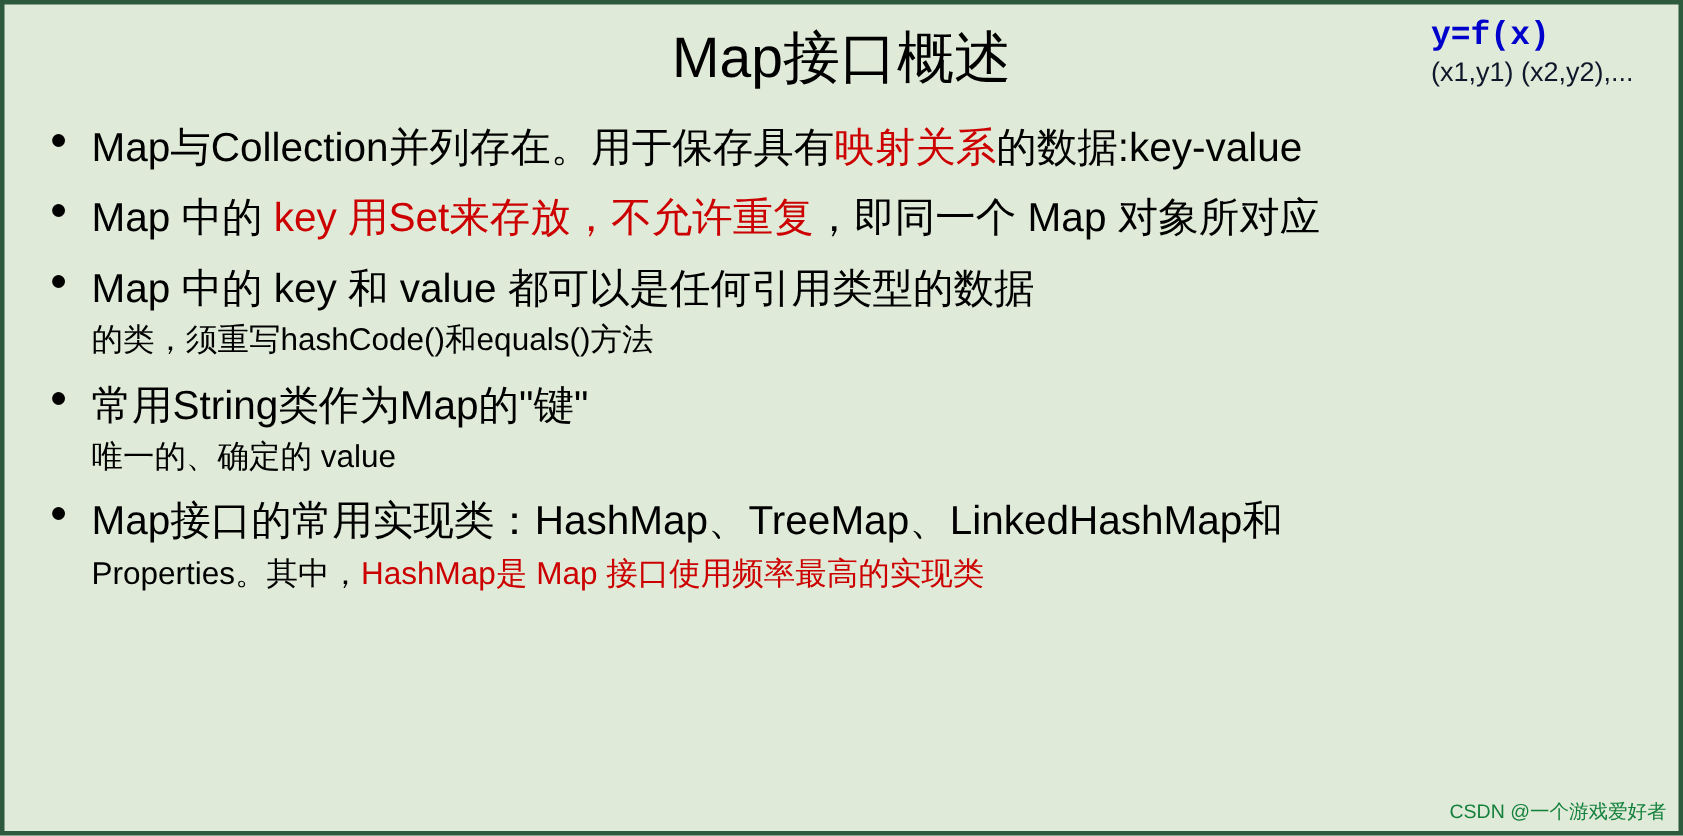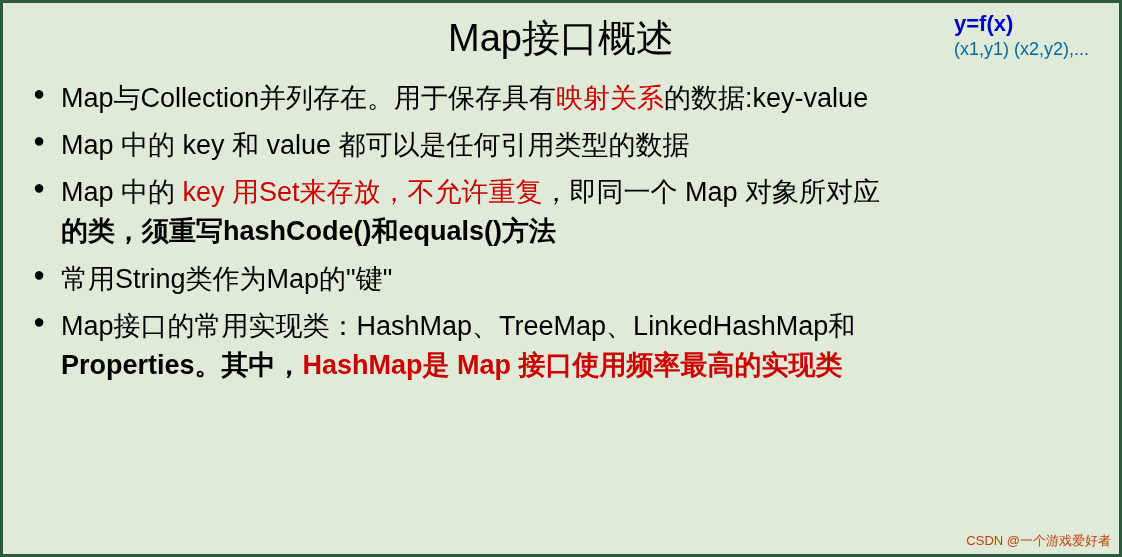--- a/index.html
+++ b/index.html
@@ -31,24 +31,25 @@
     .formula-block {
       position: absolute;
       right: 30px;
       top: 8px;
       text-align: left;
     }
     .formula-main {
       font-size: 22px;
       font-weight: bold;
       color: #0000cc;
+      font-family: Liberation Mono, monospace;
     }
     .formula-sub {
       font-size: 18px;
-      color: #0369a1;
+      color: #0f172a;
       margin-top: 2px;
     }
     .content {
       padding: 0 30px 0 26px;
     }
     .bullet-item {
       font-size: 27px;
       color: #000;
       line-height: 1.45;
       margin-bottom: 8px;
@@ -57,71 +58,73 @@
     }
     .bullet-item::before {
       content: "●";
       position: absolute;
       left: 4px;
       top: 0;
       font-size: 20px;
       color: #000;
     }
     .continuation {
-      font-size: 27px;
+      font-size: 21px;
       color: #000;
       line-height: 1.45;
       padding-left: 32px;
       margin-bottom: 8px;
       margin-top: -8px;
-      font-weight: bold;
     }
     .highlight-red {
       color: #cc0000;
     }
     .watermark {
       position: absolute;
       bottom: 4px;
       right: 8px;
       font-size: 13px;
-      color: #c2410c;
+      color: #15803d;
     }
   </style>
 </head>
 <body>
 
 <div class="header">
   <div class="title">Map接口概述</div>
   <div class="formula-block">
     <div class="formula-main">y=f(x)</div>
     <div class="formula-sub">(x1,y1)  (x2,y2),...</div>
   </div>
 </div>
 
 <div class="content">
 
   <div class="bullet-item">
     <span>Map与Collection并列存在。用于保存具有</span><span class="highlight-red">映射关系</span><span>的数据:key-value</span>
   </div>
 
   <div class="bullet-item">
-    <span>Map 中的 key 和  value 都可以是任何引用类型的数据</span>
+    <span>Map 中的 </span><span class="highlight-red">key 用Set来存放，不允许重复</span><span>，即同一个 Map 对象所对应</span>
   </div>
 
   <div class="bullet-item">
-    <span>Map 中的 </span><span class="highlight-red">key 用Set来存放，不允许重复</span><span>，即同一个 Map 对象所对应</span>
+    <span>Map 中的 key 和  value 都可以是任何引用类型的数据</span>
   </div>
   <div class="continuation">
     <span>的类，须重写hashCode()和equals()方法</span>
   </div>
 
   <div class="bullet-item">
     <span>常用String类作为Map的"键"</span>
   </div>
 
+  <div class="continuation">
+    <span>唯一的、确定的 value</span>
+  </div>
 
   <div class="bullet-item">
     <span>Map接口的常用实现类：HashMap、TreeMap、LinkedHashMap和</span>
   </div>
   <div class="continuation">
     <span>Properties。其中，</span><span class="highlight-red">HashMap是 Map 接口使用频率最高的实现类</span>
   </div>
 
 </div>
 

